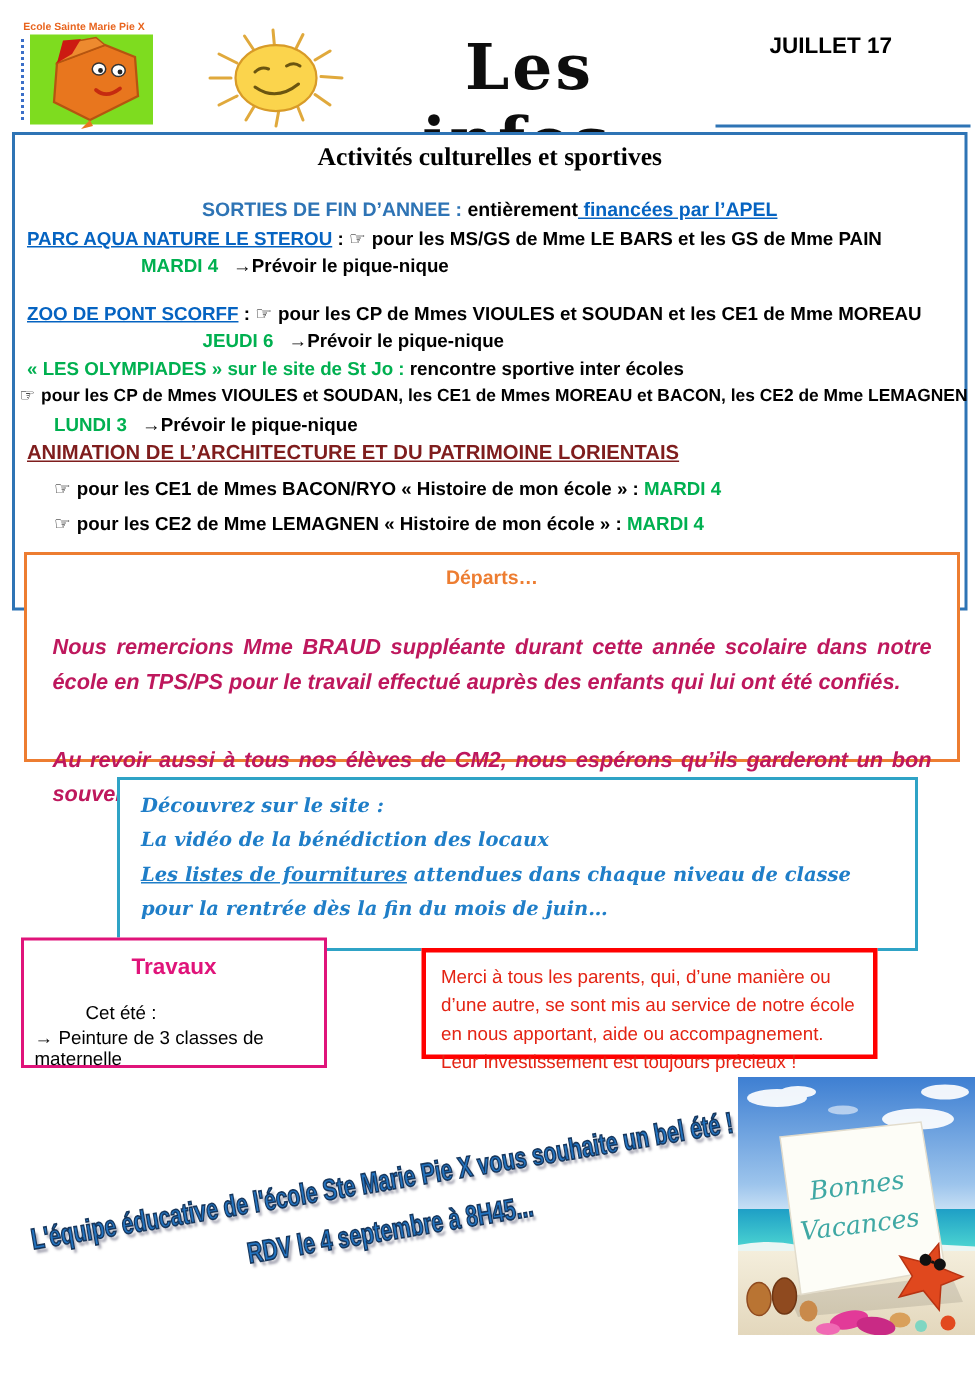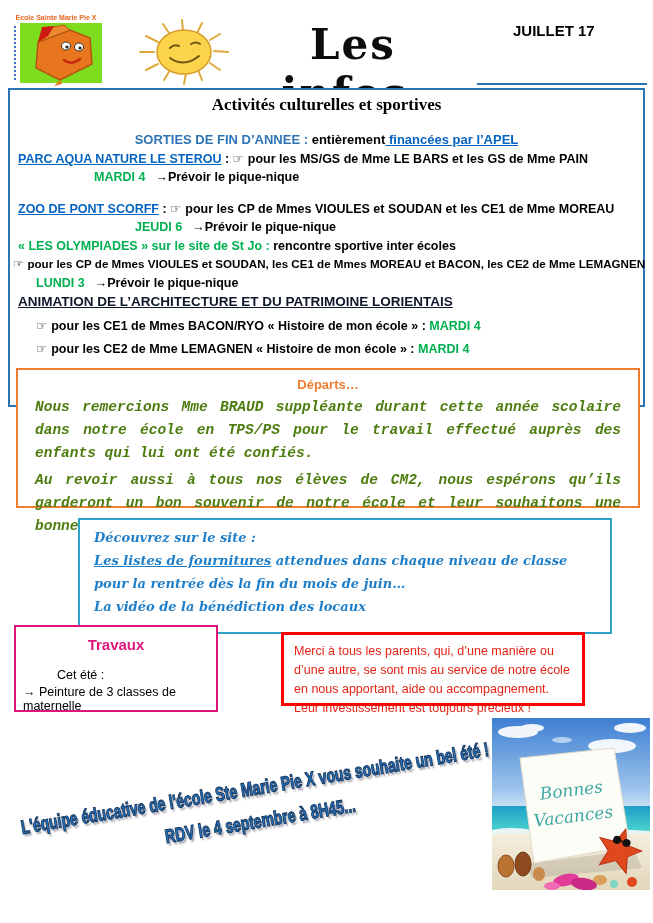--- a/index.html
+++ b/index.html
@@ -31,34 +31,34 @@
   .ind-mardi { padding-left:84px; }
   .ind-jeudi { padding-left:110px;margin-left:15px; }
   .ab-zoo { margin-top:13px; }
   .ab-cp { padding-left:3px; font-size:11.6px; white-space:nowrap; }
   .ind-lundi { padding-left:26px; }
   .ab-anim { font-size:13.5px; margin-top:1px; }
   .ind-hand { padding-left:26px; margin-top:5px; }
   .c-hblue { color:#2E74B5; }
   .c-link  { color:#0563C1; }
   .c-green { color:#00B050; }
-  .c-red   { color:#0f172a; }
+  .c-red   { color:#7f1d1d; }
   .u { text-decoration:underline; }
   .hand { color:#000; margin-right:4px; font-weight:normal; }
   .arrow { margin-left:10px; font-weight:bold; }
 
   
   .departs-box {
     position:absolute; left:16px; top:368px; width:624px; height:140px;
     border:2px solid #ED7D31; padding:7px 17px 0 17px; background:#fff;
   }
   .dep-title { text-align:center; font-weight:bold; font-size:13px; color:#ED7D31; }
   .dep-para {
-    color:#4d7c0f; font-family:Liberation Mono, monospace; font-style:italic; font-weight:bold;
-    font-size:14.5px; line-height:23px; text-align:justify; margin-top:4px;
+    color:#be185d; font-family:Liberation Sans, sans-serif; font-style:italic; font-weight:bold;
+    font-size:14.5px; line-height:23px; text-align:justify; margin-top:29px;
   }
 
   
   .site-box {
     position:absolute; left:78px; top:518px; width:534px; height:116px;
     border:2px solid #2FA3C6; padding:6px 14px; background:#fff;
     color:#1F7EC8; font-family:"DejaVu Serif", serif; font-style:italic;
     font-size:13px; line-height:23px; font-weight:bold;
   }
 
@@ -185,22 +185,22 @@
   </div>
 
   <div class="departs-box">
     <p class="dep-title">Départs…</p>
     <p class="dep-para">Nous remercions Mme BRAUD suppléante durant cette année scolaire dans notre école en TPS/PS  pour le travail effectué auprès des enfants qui lui ont été confiés.</p>
     <p class="dep-para">Au revoir aussi à tous nos élèves de CM2, nous espérons qu’ils garderont un bon souvenir de notre école et leur souhaitons une bonne rentrée au collège…</p>
   </div>
 
   <div class="site-box">
     <div>Découvrez sur le site :</div>
+    <div>La vidéo de la bénédiction des locaux</div>
     <div><span class="u">Les listes de fournitures</span><span> attendues dans chaque niveau de classe pour la rentrée dès la fin du mois de juin…</span></div>
-    <div>La vidéo de la bénédiction des locaux</div>
   </div>
 
   <div class="travaux-box">
     <p class="tv-title">Travaux</p>
     <p class="tv-line1">Cet été :</p>
     <p class="tv-line2"><span>→</span><span> Peinture de 3 classes de maternelle</span></p>
   </div>
 
   <div class="merci-box">
     <span>Merci à tous les parents, qui, d’une manière ou d’une autre, se sont mis au service de notre école en nous apportant, aide ou accompagnement. Leur investissement est toujours précieux !</span>

